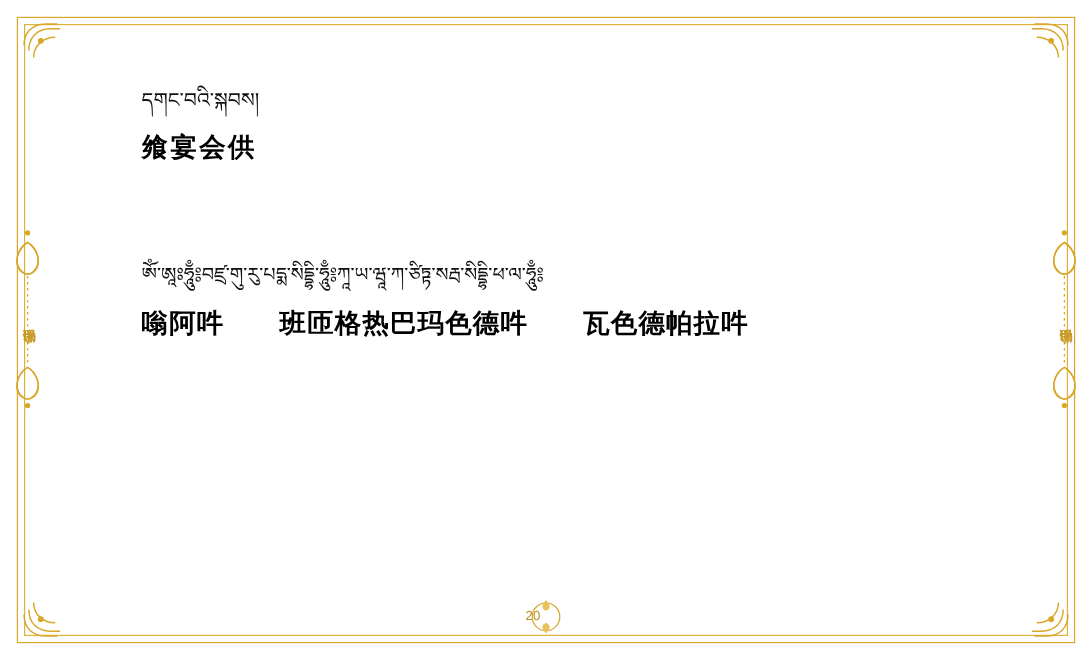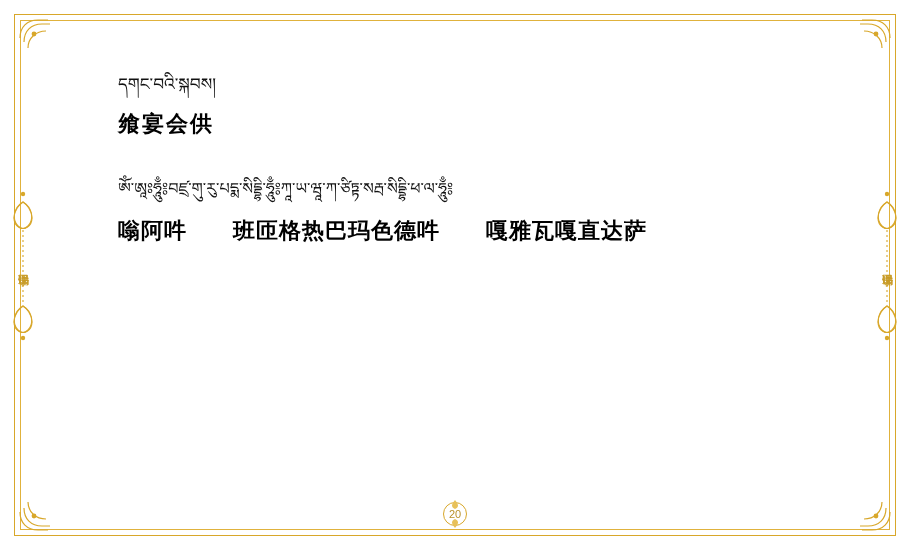--- a/index.html
+++ b/index.html
@@ -99,21 +99,21 @@
   .zh-title {
     font-family: "DejaVu Sans", "Liberation Sans", sans-serif;
     font-size: 22px;
     font-weight: bold;
     line-height: 40px;
     color: #000000;
     margin-top: 6px;
     letter-spacing: 2px;
   }
   .body-block {
-    margin-top: 30px;
+    margin-top: 70px;
   }
   .tib-line {
     font-family: "DejaVu Sans", "Liberation Sans", sans-serif;
     font-size: 16px;
     line-height: 30px;
     color: #111111;
     white-space: nowrap;
   }
   .zh-line {
     font-family: "DejaVu Sans", "Liberation Sans", sans-serif;
@@ -138,21 +138,20 @@
     display: flex;
     align-items: center;
     justify-content: center;
   }
   .page-num {
     position: relative;
     width: 34px;
     height: 34px;
     display: flex;
     align-items: center;
-    justify-content: center;
   }
   .page-num svg { position: absolute; left: 0; top: 0; }
   .page-num span {
     position: relative;
     font-family: "Liberation Sans", sans-serif;
     font-size: 11px;
     color: #b8912a;
   }
 </style>
 </head>
@@ -221,21 +220,21 @@
     </svg>
     <div class="side-label">宁玛巴课诵</div>
   </div>
 
   <div class="content">
     <div class="tib-title">དགང་བའི་སྐབས།</div>
     <div class="zh-title">飨宴会供</div>
 
     <div class="body-block">
       <div class="tib-line">ཨོཾ་ཨཱཿཧཱུྃ༔བཛྲ་གུ་རུ་པདྨ་སིདྡྷི་ཧཱུྃ༔ཀཱ་ཡ་ཝཱ་ཀ་ཙིཏྟ་སརྦ་སིདྡྷི་ཕ་ལ་ཧཱུྃ༔</div>
-      <div class="zh-line">嗡阿吽　　班匝格热巴玛色德吽　　嘎雅瓦嘎直达萨</div>
+      <div class="zh-line">嗡阿吽　　班匝格热巴玛色德吽　　瓦色德帕拉吽</div>
     </div>
   </div>
 
   <div class="page-num-wrap">
     <div class="page-num">
       <svg width="34" height="34" viewBox="0 0 34 34" fill="none" stroke="#d8a72a" stroke-width="1">
         <circle cx="17" cy="17" r="11.5"></circle>
         <path d="M17 3 C13 8 13 10 17 12 C21 10 21 8 17 3 Z" fill="#e8c15a" stroke="none"></path>
         <path d="M17 31 C13 26 13 24 17 22 C21 24 21 26 17 31 Z" fill="#e8c15a" stroke="none"></path>
       </svg>

